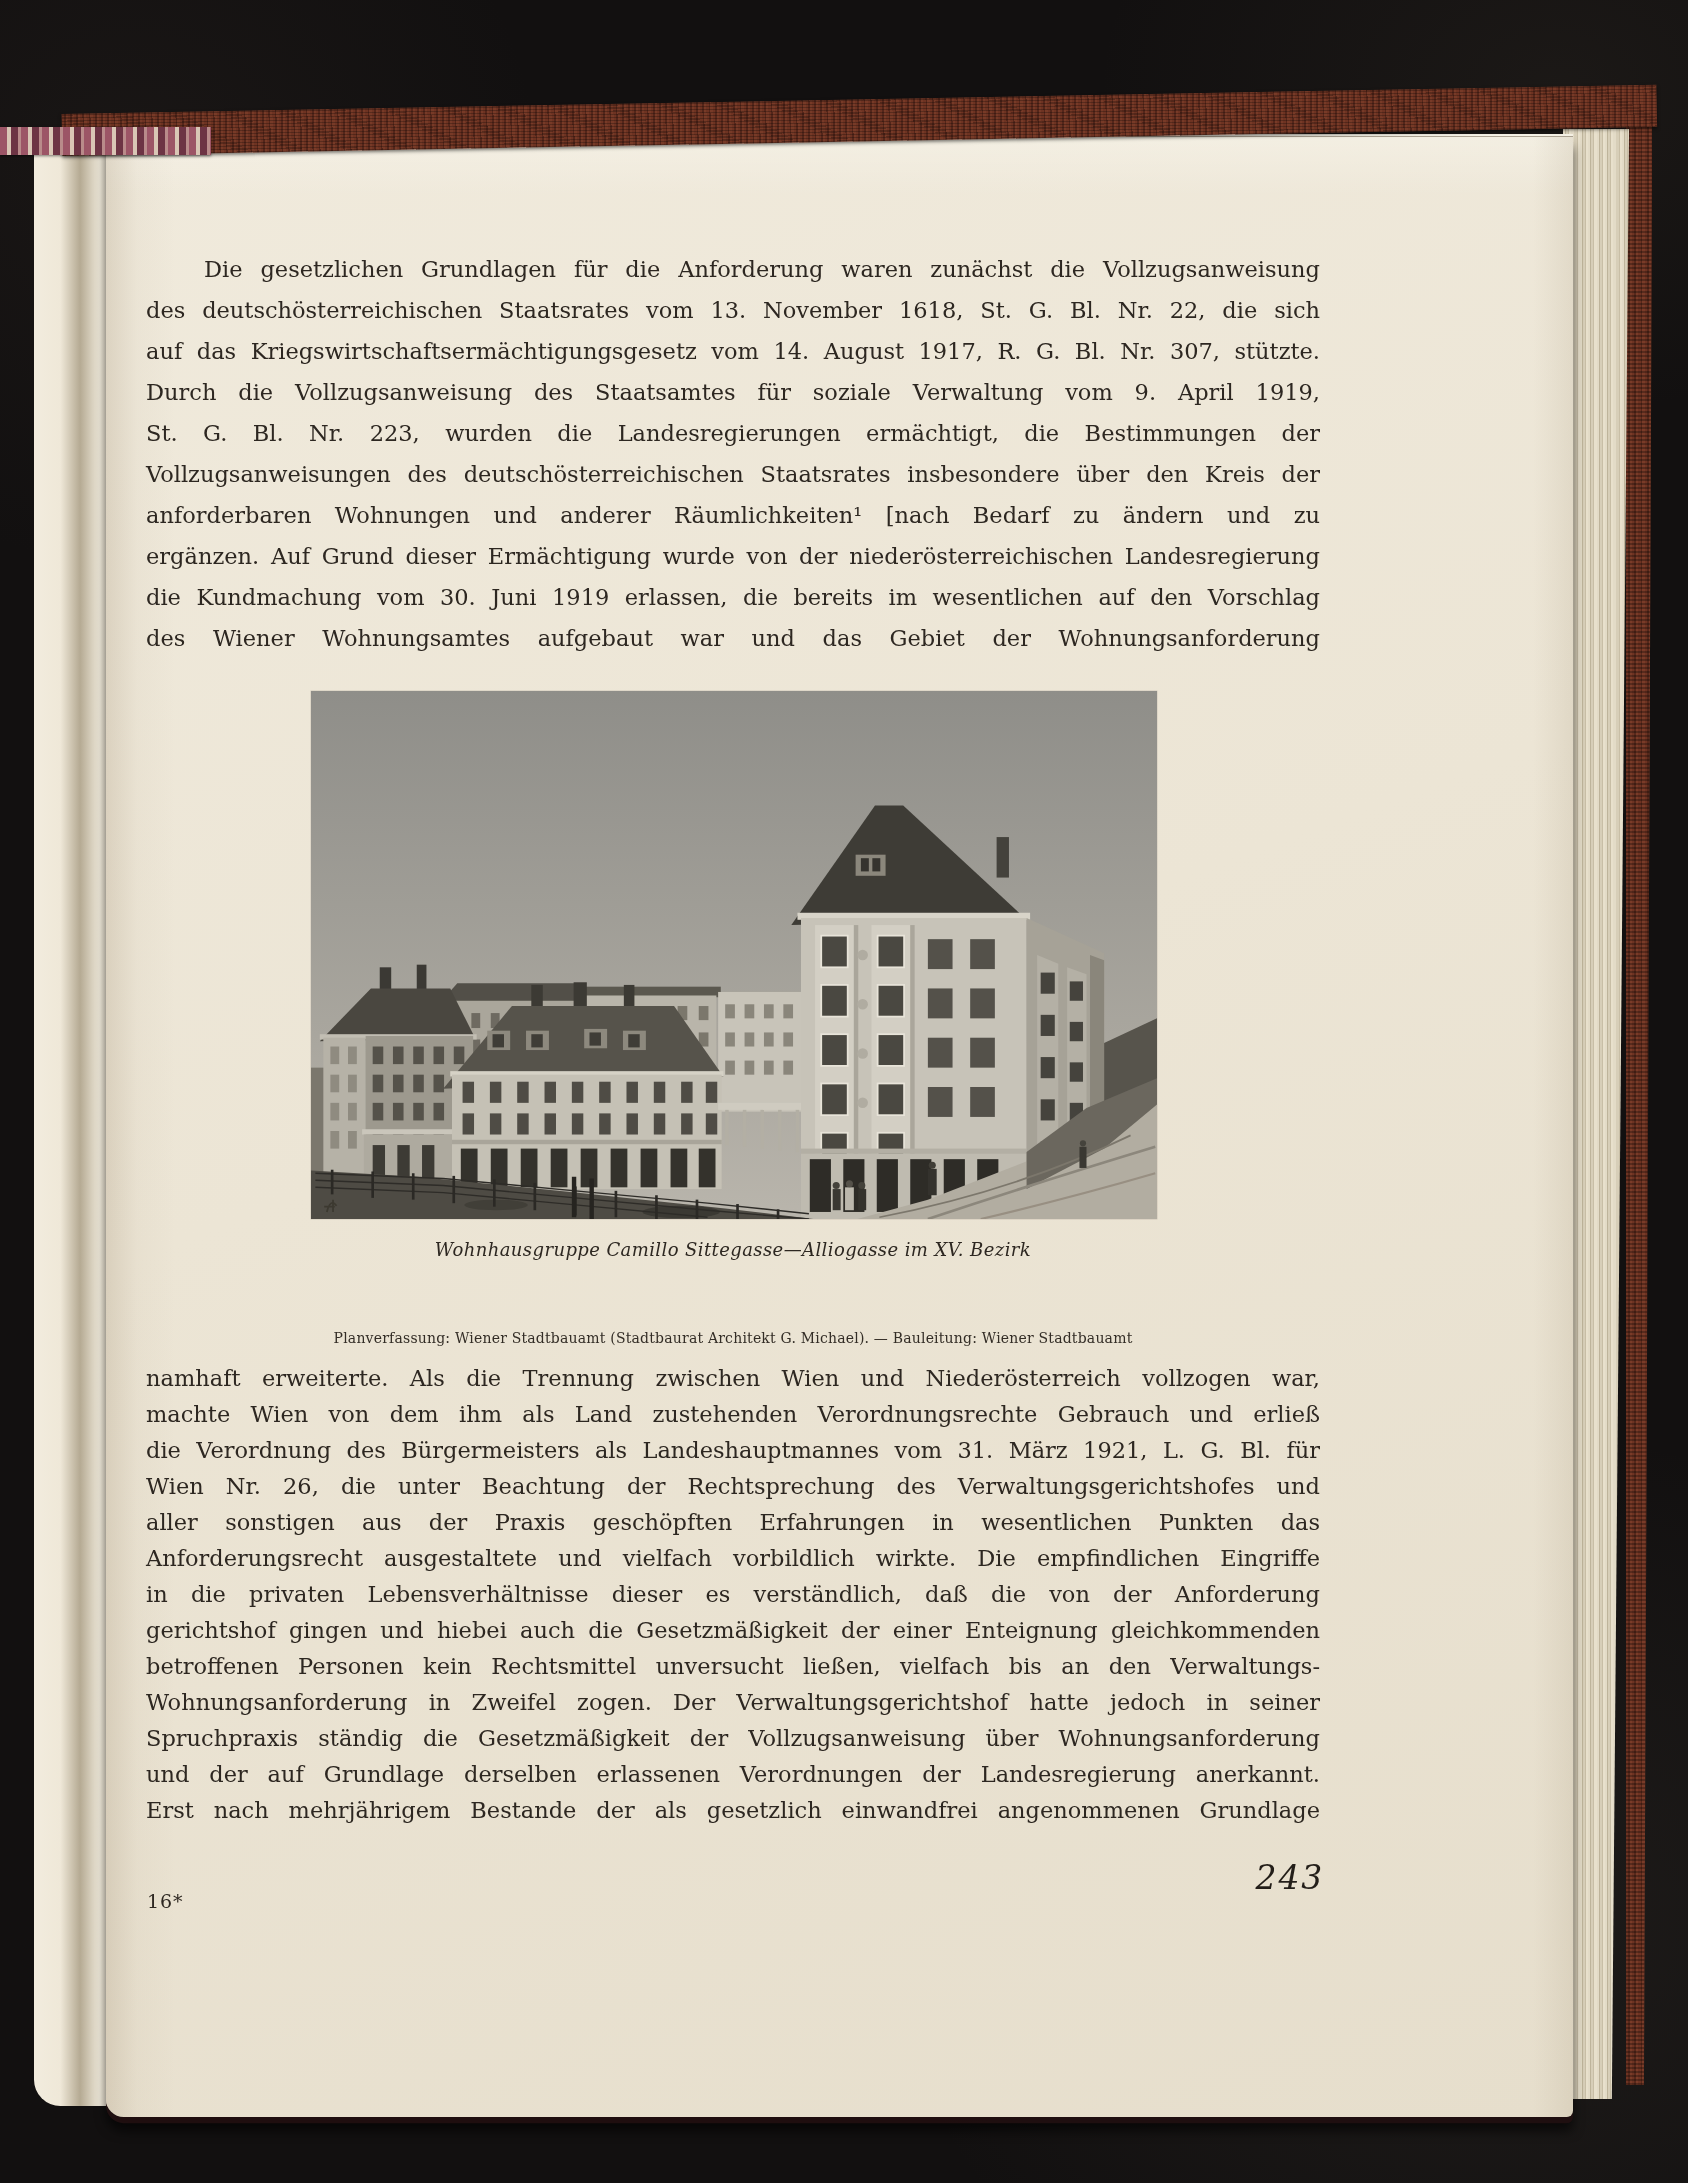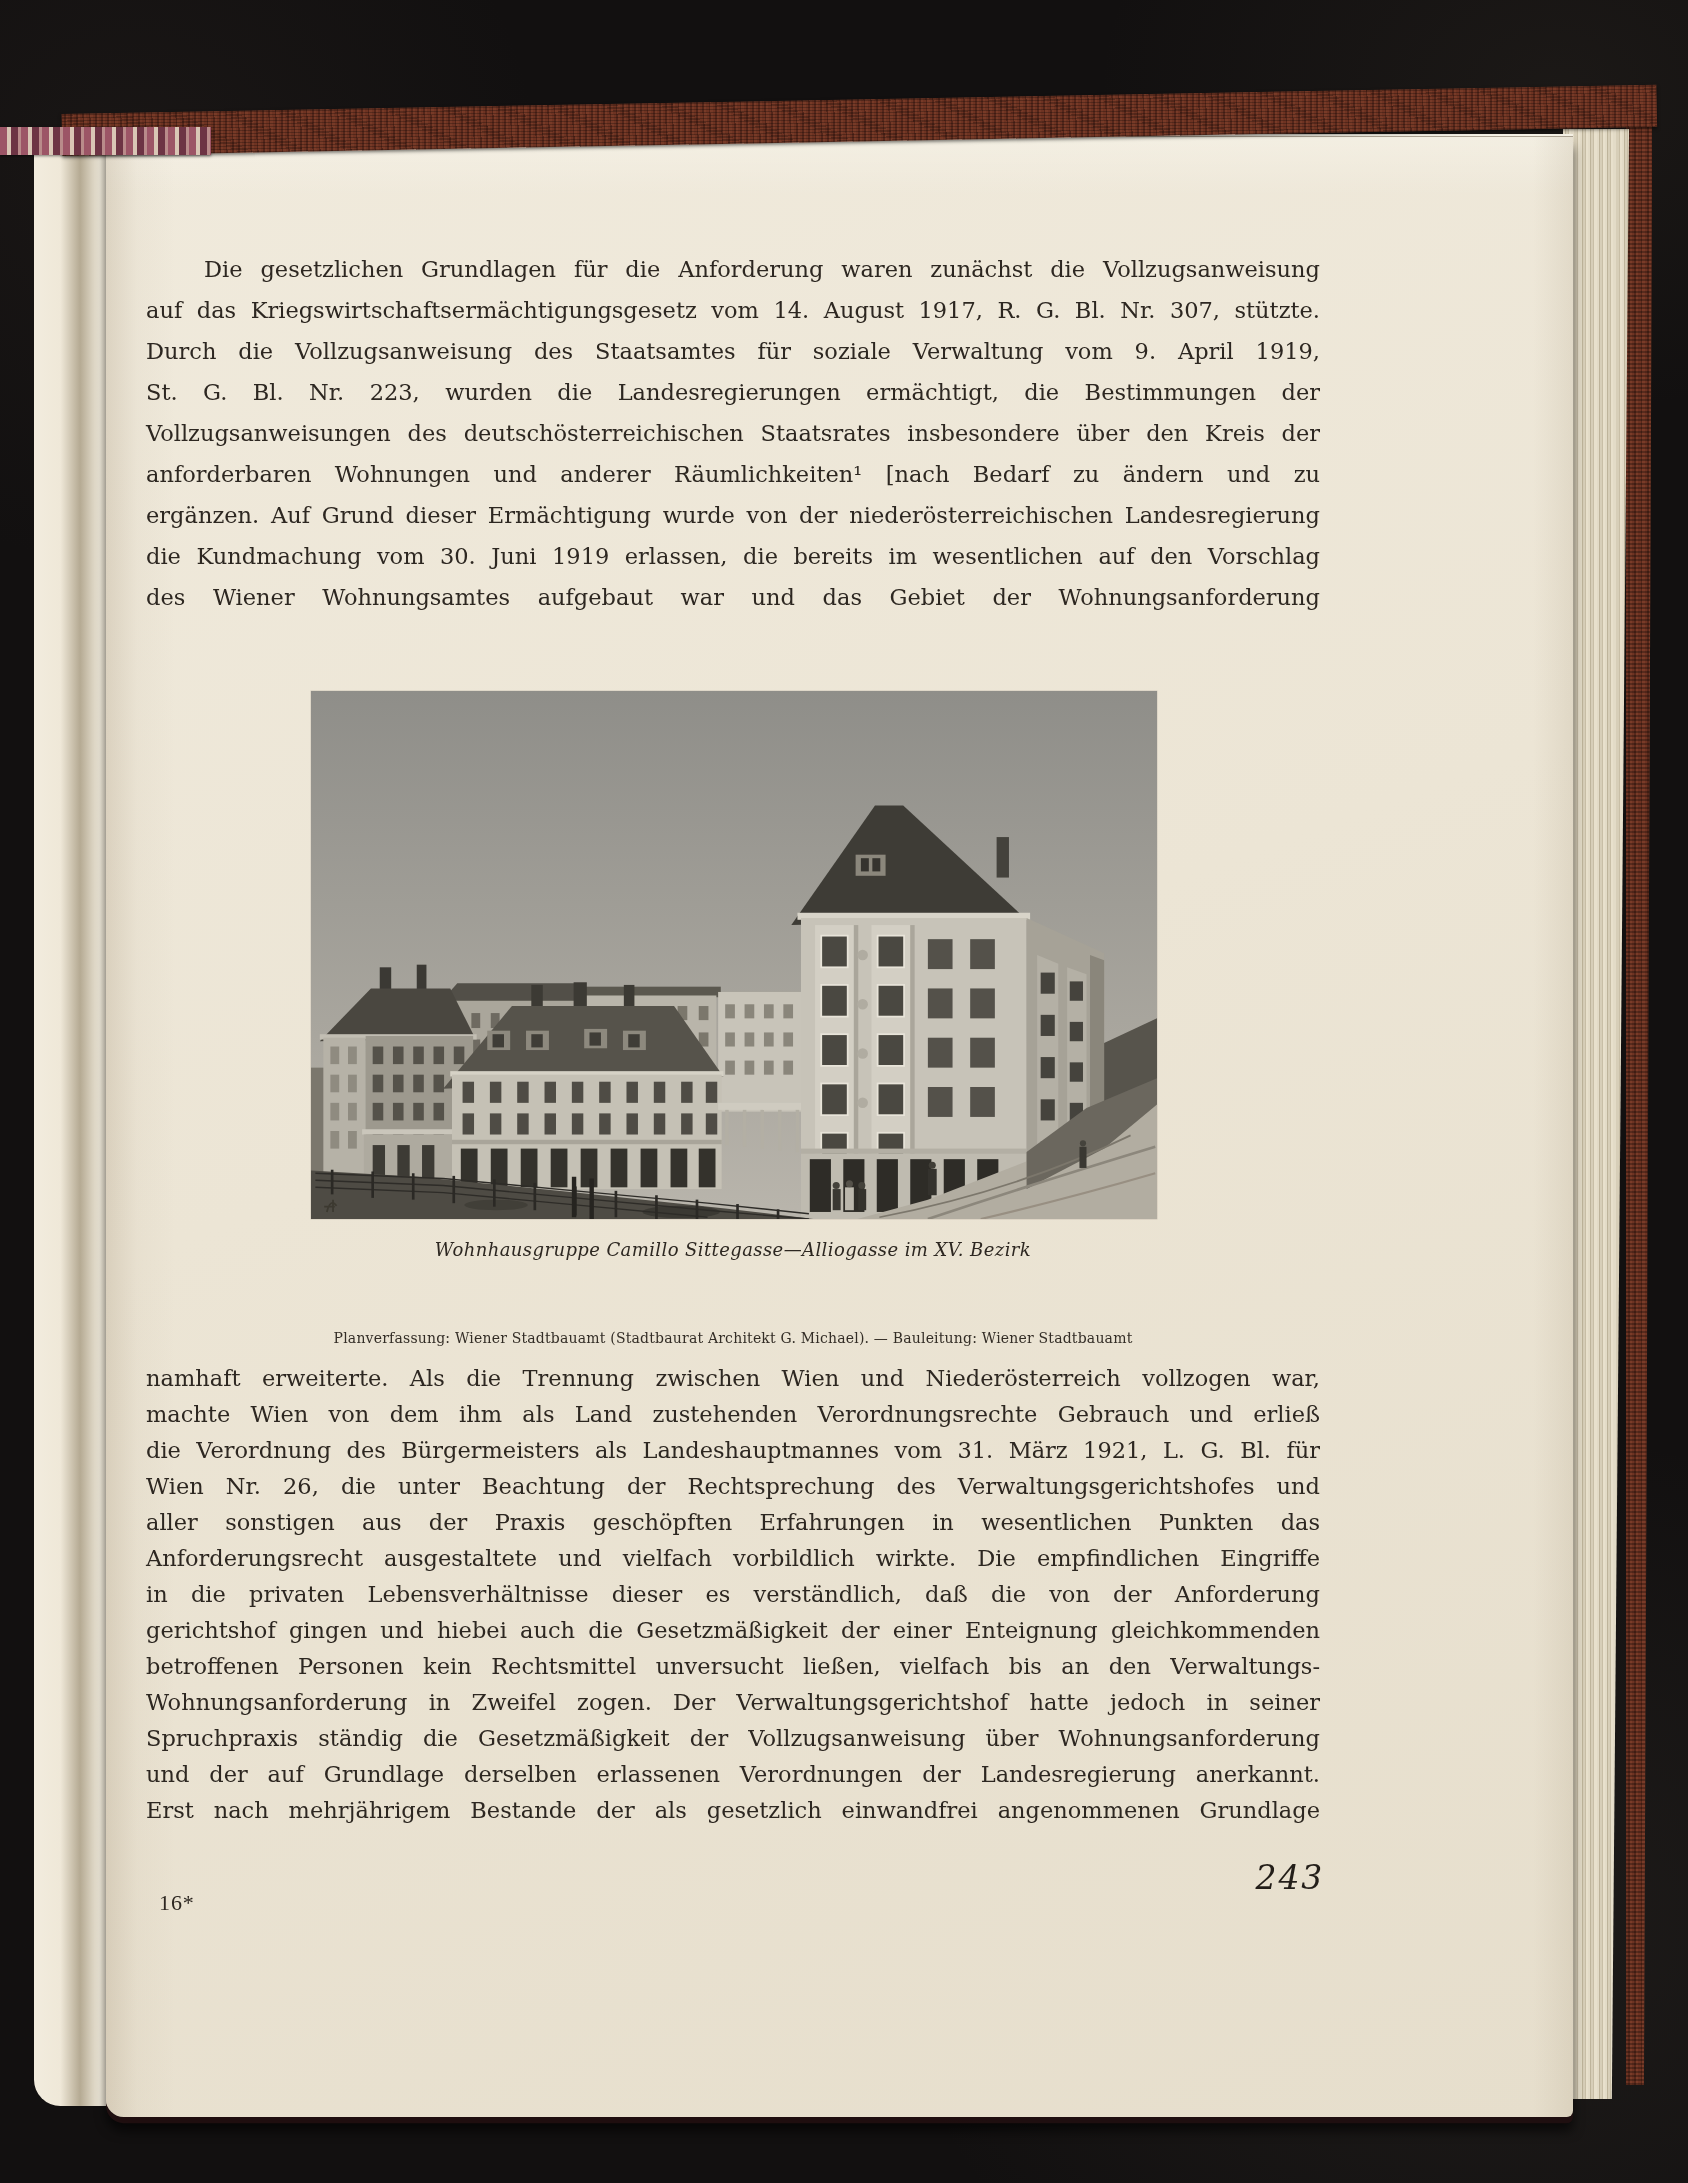--- a/index.html
+++ b/index.html
@@ -51,37 +51,38 @@
   .para1 .tline:first-child{text-indent:58px;}
   .para2{left:40px;top:1226px;width:1174px;}
   .para2 .tline{height:36px;line-height:36px;}
   .photo{position:absolute;left:205px;top:557px;width:846px;height:528px;
     box-shadow:0 0 0 0.4px rgba(90,80,65,.25);}
   .photo svg{display:block;width:100%;height:100%;}
   .caption-title{position:absolute;left:40px;top:1105px;width:1174px;text-align:center;
     color:#2d2721;font-size:18px;letter-spacing:0.4px;font-style:italic;}
   .caption-credit{position:absolute;left:40px;top:1196px;width:1174px;text-align:center;
     color:#332d26;font-size:14px;letter-spacing:0.2px;}
-  .sig-mark{position:absolute;left:53px;top:1756px;color:#2d2721;font-size:22px;letter-spacing:0.9px;font-family:Liberation Serif, serif;}
+  .sig-mark{position:absolute;left:41px;top:1756px;color:#2d2721;font-size:19px;letter-spacing:0.9px;}
   .page-num{position:absolute;left:44px;top:1724px;width:1174px;padding-right:11.5px;text-align:right;
     color:#231e19;font-size:33px;font-style:italic;letter-spacing:1.8px;}
 </style>
 </head>
 <body>
 
 <div class="scene">
   <div class="cloth-right"></div>
   <div class="fore-edge"></div>
   <div class="gutter"></div>
 
   <div class="page">
     <div class="page-top-line"></div>
 
     <div class="para para1">
         <div class="tline">Die gesetzlichen Grundlagen für die Anforderung waren zunächst die Vollzugsanweisung</div>
+        <div class="tline">des deutschösterreichischen Staatsrates vom 13. November 1618, St. G. Bl. Nr. 22, die sich</div>
         <div class="tline">auf das Kriegswirtschaftsermächtigungsgesetz vom 14. August 1917, R. G. Bl. Nr. 307, stützte.</div>
         <div class="tline">Durch die Vollzugsanweisung des Staatsamtes für soziale Verwaltung vom 9. April 1919,</div>
         <div class="tline">St. G. Bl. Nr. 223, wurden die Landesregierungen ermächtigt, die Bestimmungen der</div>
         <div class="tline">Vollzugsanweisungen des deutschösterreichischen Staatsrates insbesondere über den Kreis der</div>
         <div class="tline">anforderbaren Wohnungen und anderer Räumlichkeiten¹ [nach Bedarf zu ändern und zu</div>
         <div class="tline">ergänzen. Auf Grund dieser Ermächtigung wurde von der niederösterreichischen Landesregierung</div>
         <div class="tline">die Kundmachung vom 30. Juni 1919 erlassen, die bereits im wesentlichen auf den Vorschlag</div>
         <div class="tline">des Wiener Wohnungsamtes aufgebaut war und das Gebiet der Wohnungsanforderung</div>
       </div>
 

